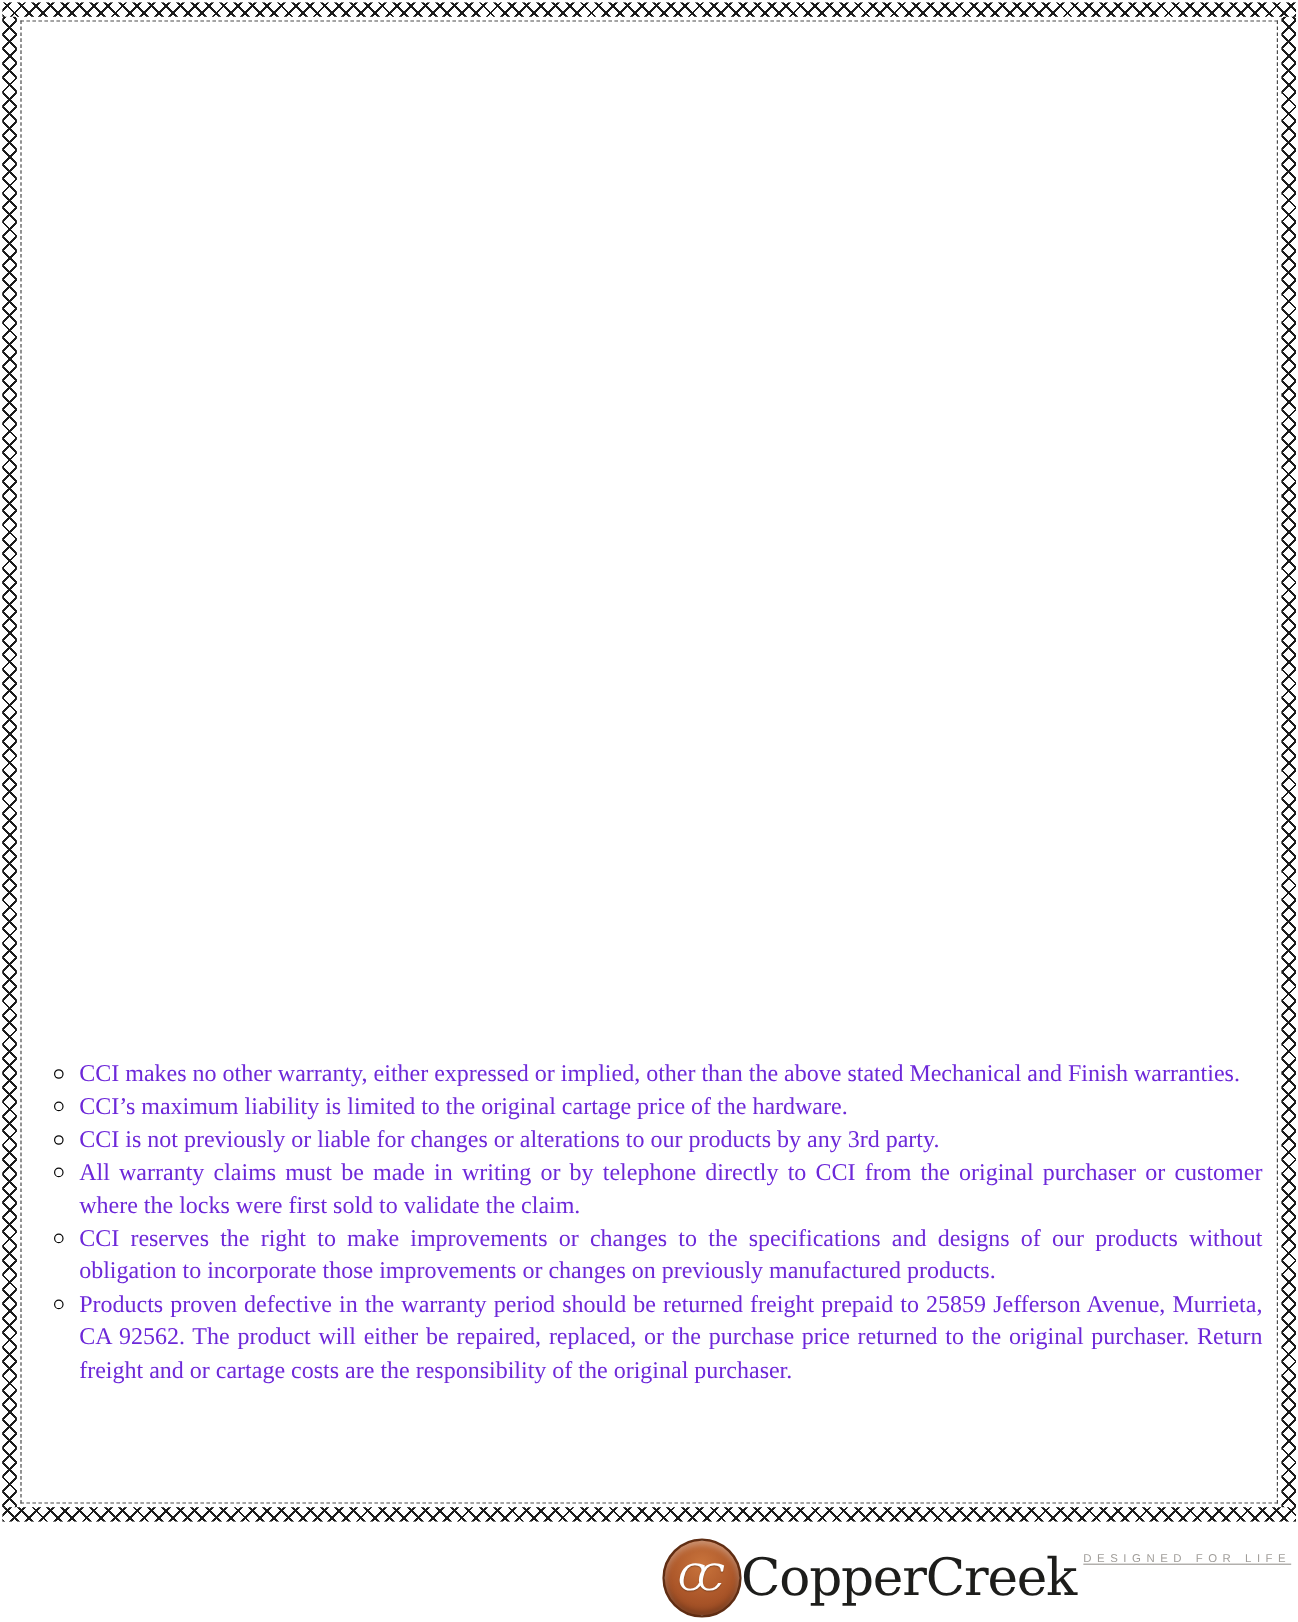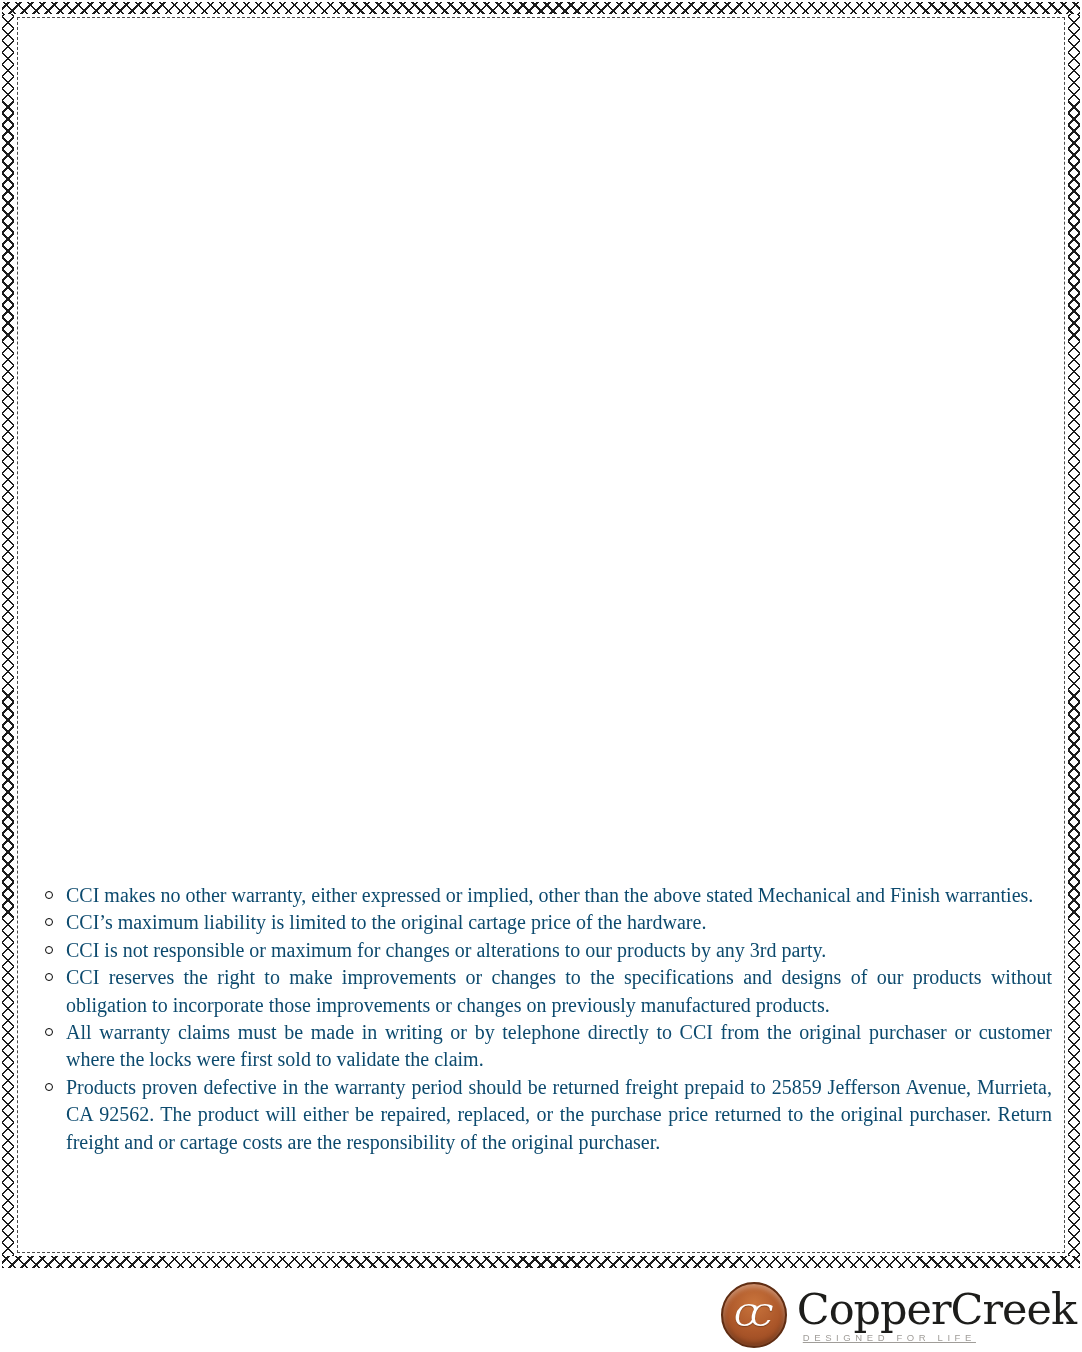--- a/index.html
+++ b/index.html
@@ -45,21 +45,21 @@
     left: 44px;
     right: 30px;
     top: 882px;
   }
   ul.notes {
     list-style: none;
     margin: 0;
     padding: 0;
     font-size: 20px;
     line-height: 27.4px;
-    color: #0c4a6e;
+    color: #6d28d9;
   }
   ul.notes li {
     position: relative;
     padding-left: 22px;
     text-align: justify;
   }
   .bullet {
     position: absolute;
     left: 1px;
     top: 9px;
@@ -71,21 +71,20 @@
     background: transparent;
   }
 
   
   .logo {
     position: absolute;
     right: 6px;
     bottom: 4px;
     display: flex;
     align-items: center;
-    gap: 10px;
   }
   .badge {
     width: 62px;
     height: 62px;
     border-radius: 50%;
     background: radial-gradient(circle at 50% 32%, #c9743c 0%, #ab5629 55%, #8e431f 100%);
     border: 2px solid #5f2d13;
     box-shadow: inset 0 3px 5px rgba(255,255,255,0.35), inset 0 -3px 5px rgba(0,0,0,0.25);
     display: flex;
     align-items: center;
@@ -95,21 +94,22 @@
     font-family: "DejaVu Serif", serif;
     font-style: italic;
     font-size: 30px;
     letter-spacing: -7px;
     color: #ffffff;
     padding-right: 7px;
     text-shadow: 0 1px 1px rgba(0,0,0,0.3);
   }
   .logo-text {
     display: flex;
-    flex-direction: column;
+    flex-direction: row;
+    text-align: center;
   }
   .brand {
     font-family: "DejaVu Serif", serif;
     font-size: 43px;
     line-height: 44px;
     letter-spacing: -1px;
     color: #1d1d1b;
     white-space: nowrap;
   }
   .tagline {
@@ -139,29 +139,29 @@
     <li>
       <span class="bullet"></span>
       <span>CCI makes no other warranty, either expressed or implied, other than the above stated Mechanical and Finish warranties.</span>
     </li>
     <li>
       <span class="bullet"></span>
       <span>CCI’s maximum liability is limited to the original cartage price of the hardware.</span>
     </li>
     <li>
       <span class="bullet"></span>
-      <span>CCI is not responsible or maximum for changes or alterations to our products by any 3rd party.</span>
+      <span>CCI is not previously or liable for changes or alterations to our products by any 3rd party.</span>
+    </li>
+    <li>
+      <span class="bullet"></span>
+      <span>All warranty claims must be made in writing or by telephone directly to CCI from the original purchaser or customer where the locks were first sold to validate the claim.</span>
     </li>
     <li>
       <span class="bullet"></span>
       <span>CCI reserves the right to make improvements or changes to the specifications and designs of our products without obligation to incorporate those improvements or changes on previously manufactured products.</span>
-    </li>
-    <li>
-      <span class="bullet"></span>
-      <span>All warranty claims must be made in writing or by telephone directly to CCI from the original purchaser or customer where the locks were first sold to validate the claim.</span>
     </li>
     <li>
       <span class="bullet"></span>
       <span>Products proven defective in the warranty period should be returned freight prepaid to 25859 Jefferson Avenue, Murrieta, CA 92562.  The product will either be repaired, replaced, or the purchase price returned to the original purchaser. Return freight and or cartage costs are the responsibility of the original purchaser.</span>
     </li>
   </ul>
 </div>
 
 <div class="logo">
   <div class="badge">

